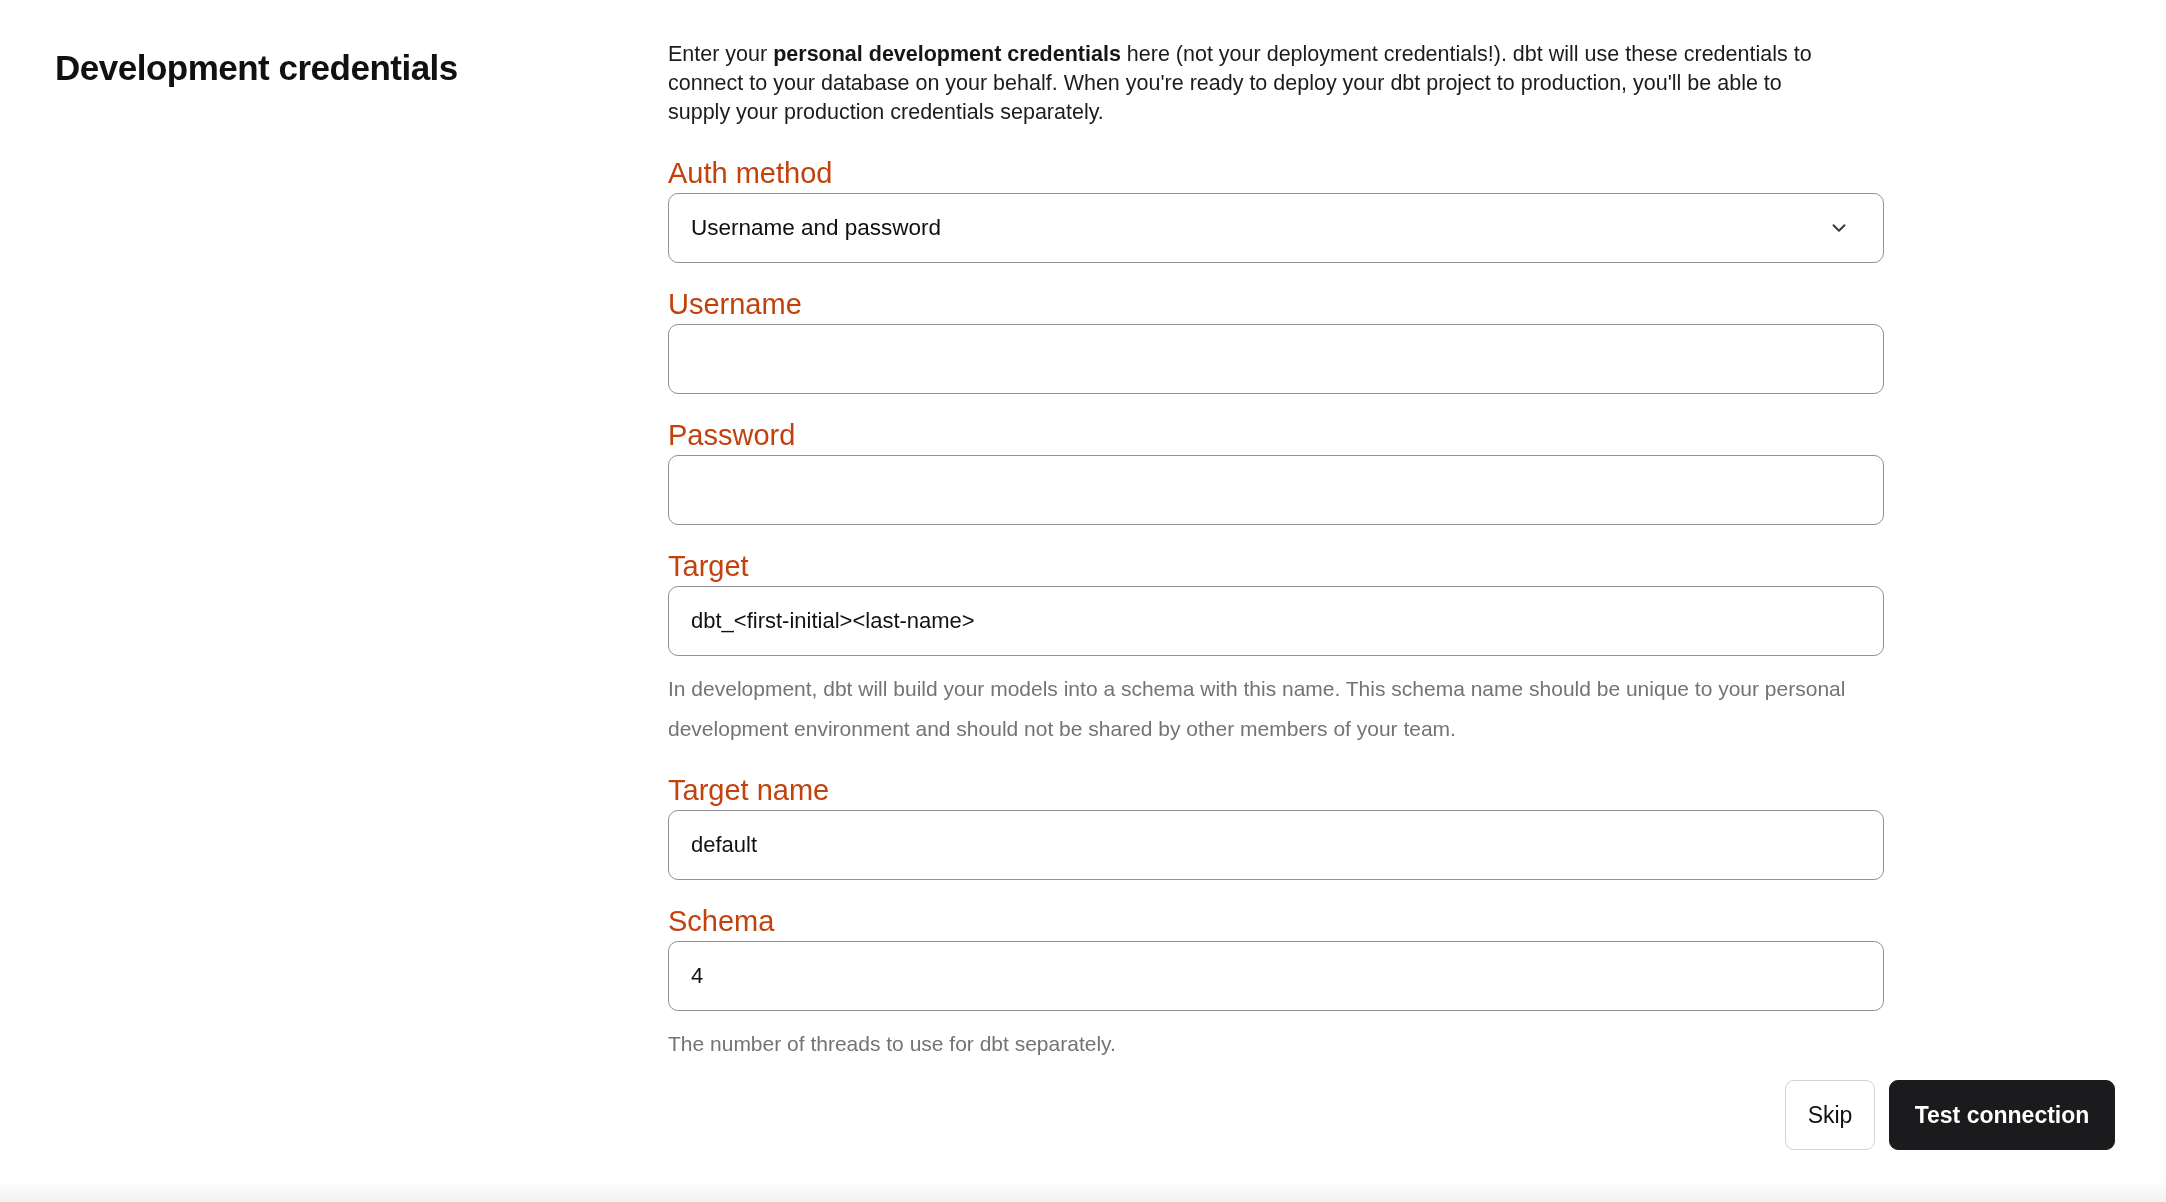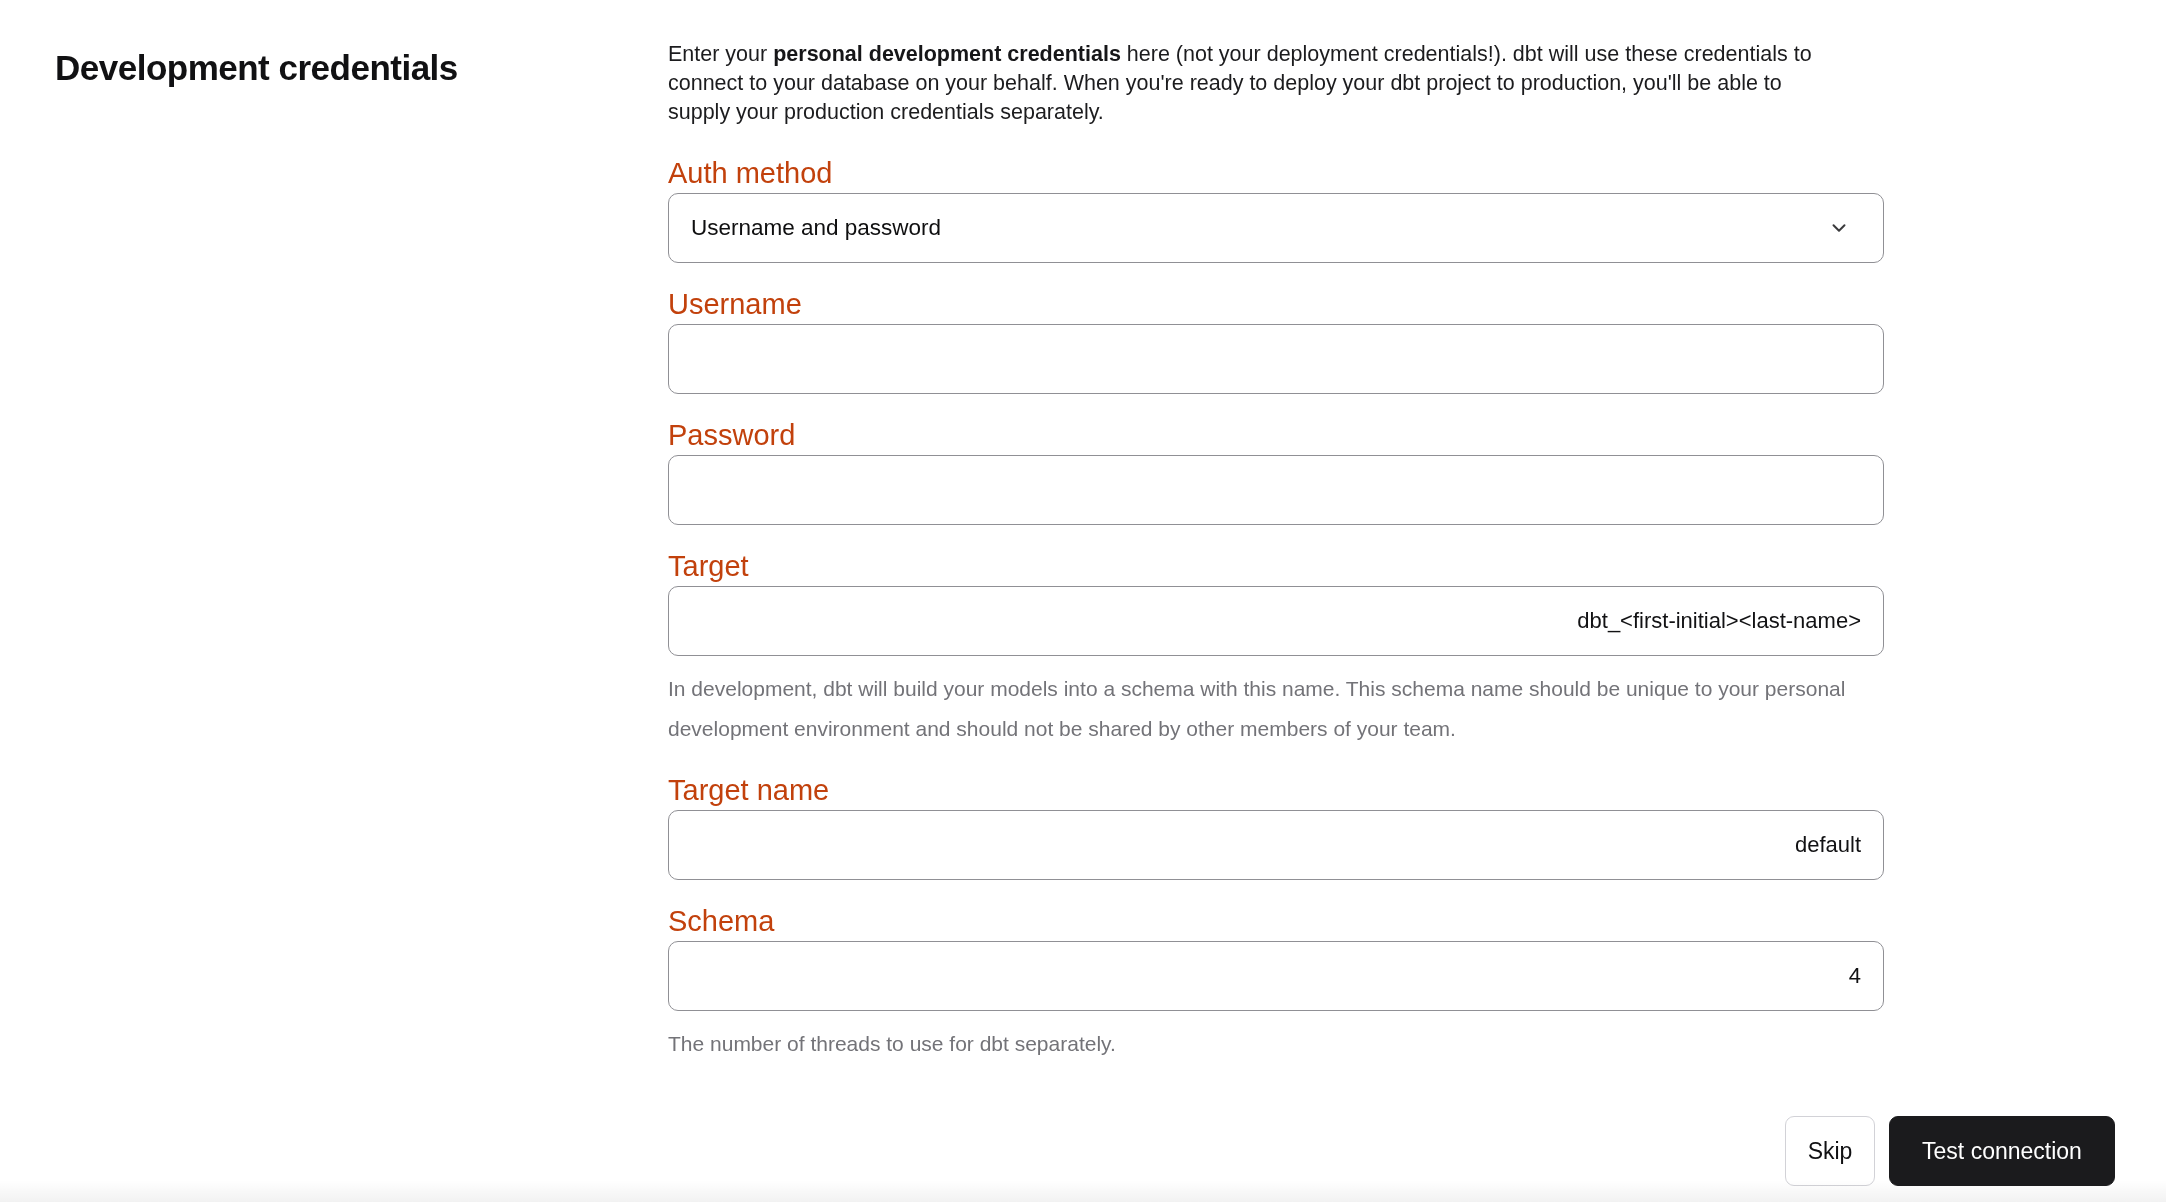--- a/index.html
+++ b/index.html
@@ -58,21 +58,20 @@
     width: 100%;
     height: 70px;
     border: 1.5px solid #909095;
     border-radius: 10px;
     background: #ffffff;
     font-family: "Liberation Sans", sans-serif;
     font-size: 22px;
     color: #121214;
     padding: 0 22px;
     outline: none;
-    text-align: right;
   }
   .select-box {
     display: flex;
     align-items: center;
     justify-content: space-between;
     cursor: pointer;
     padding-right: 24px;
   }
   .select-value {
     font-size: 22.5px;
@@ -92,21 +91,20 @@
     line-height: 40px;
     color: #737378;
     max-width: 1190px;
   }
   .footer {
     position: absolute;
     top: 1080px;
     right: 51px;
     display: flex;
     gap: 14px;
-    margin-top: 36px;
   }
   .btn {
     height: 70px;
     border-radius: 9px;
     font-family: "Liberation Sans", sans-serif;
     font-size: 23px;
     cursor: pointer;
     display: flex;
     align-items: center;
     justify-content: center;
@@ -116,21 +114,21 @@
     background: #ffffff;
     border: 1.5px solid #d2d2d7;
     color: #111113;
     font-weight: 400;
   }
   .btn-primary {
     width: 226px;
     background: #1b1b1d;
     border: 1.5px solid #1b1b1d;
     color: #ffffff;
-    font-weight: 400;
+    font-weight: 700;
   }
   .bottom-edge {
     position: absolute;
     left: 0;
     bottom: 0;
     width: 100%;
     height: 22px;
     background: linear-gradient(180deg, rgba(0,0,0,0) 0%, rgba(0,0,0,0.05) 100%);
     pointer-events: none;
   }

